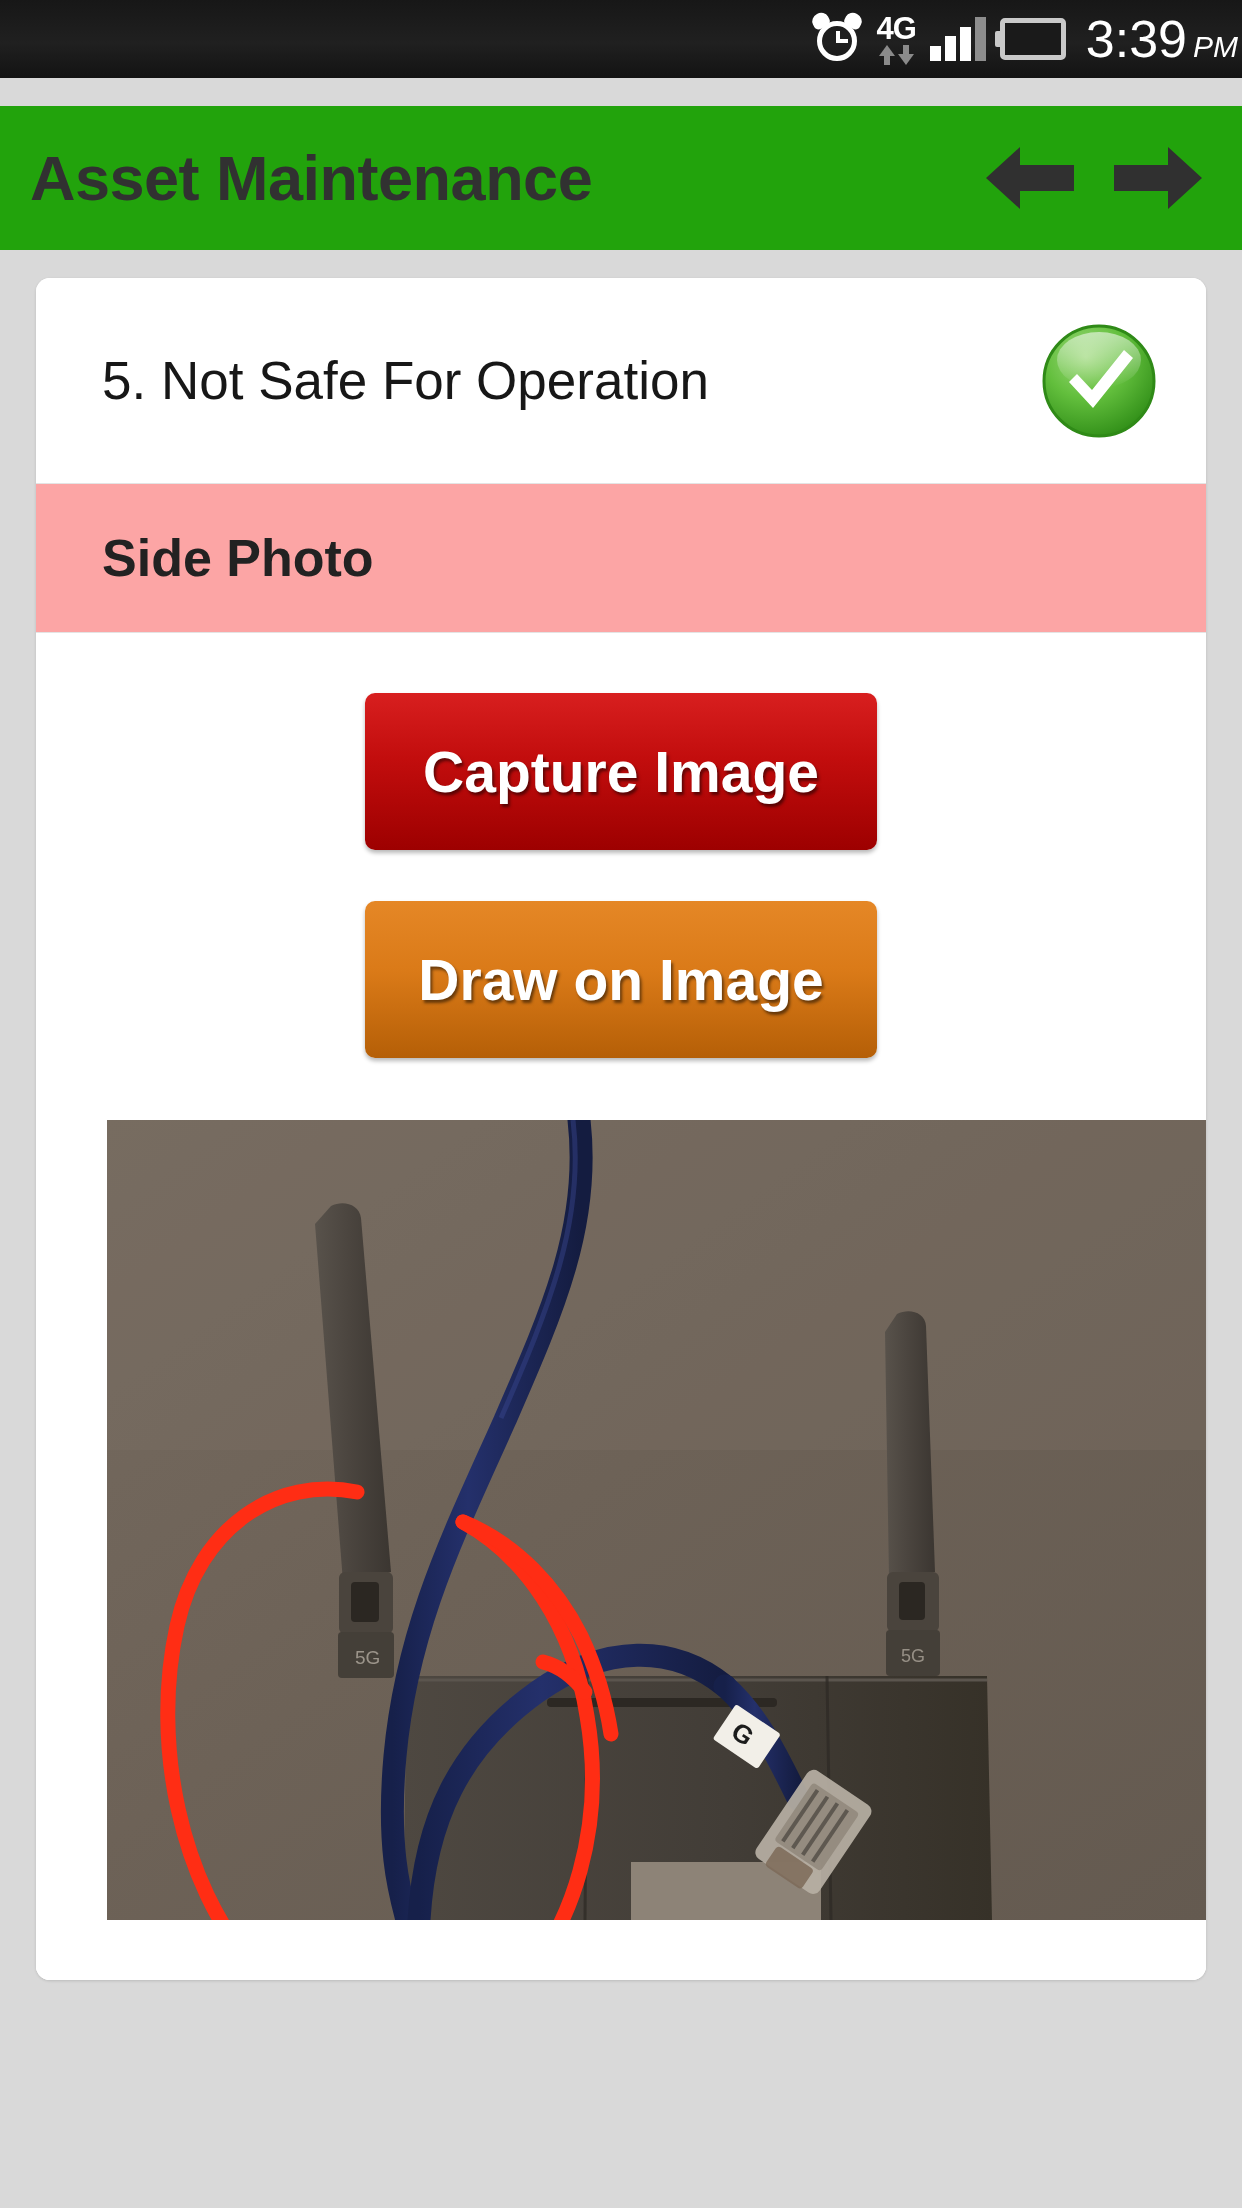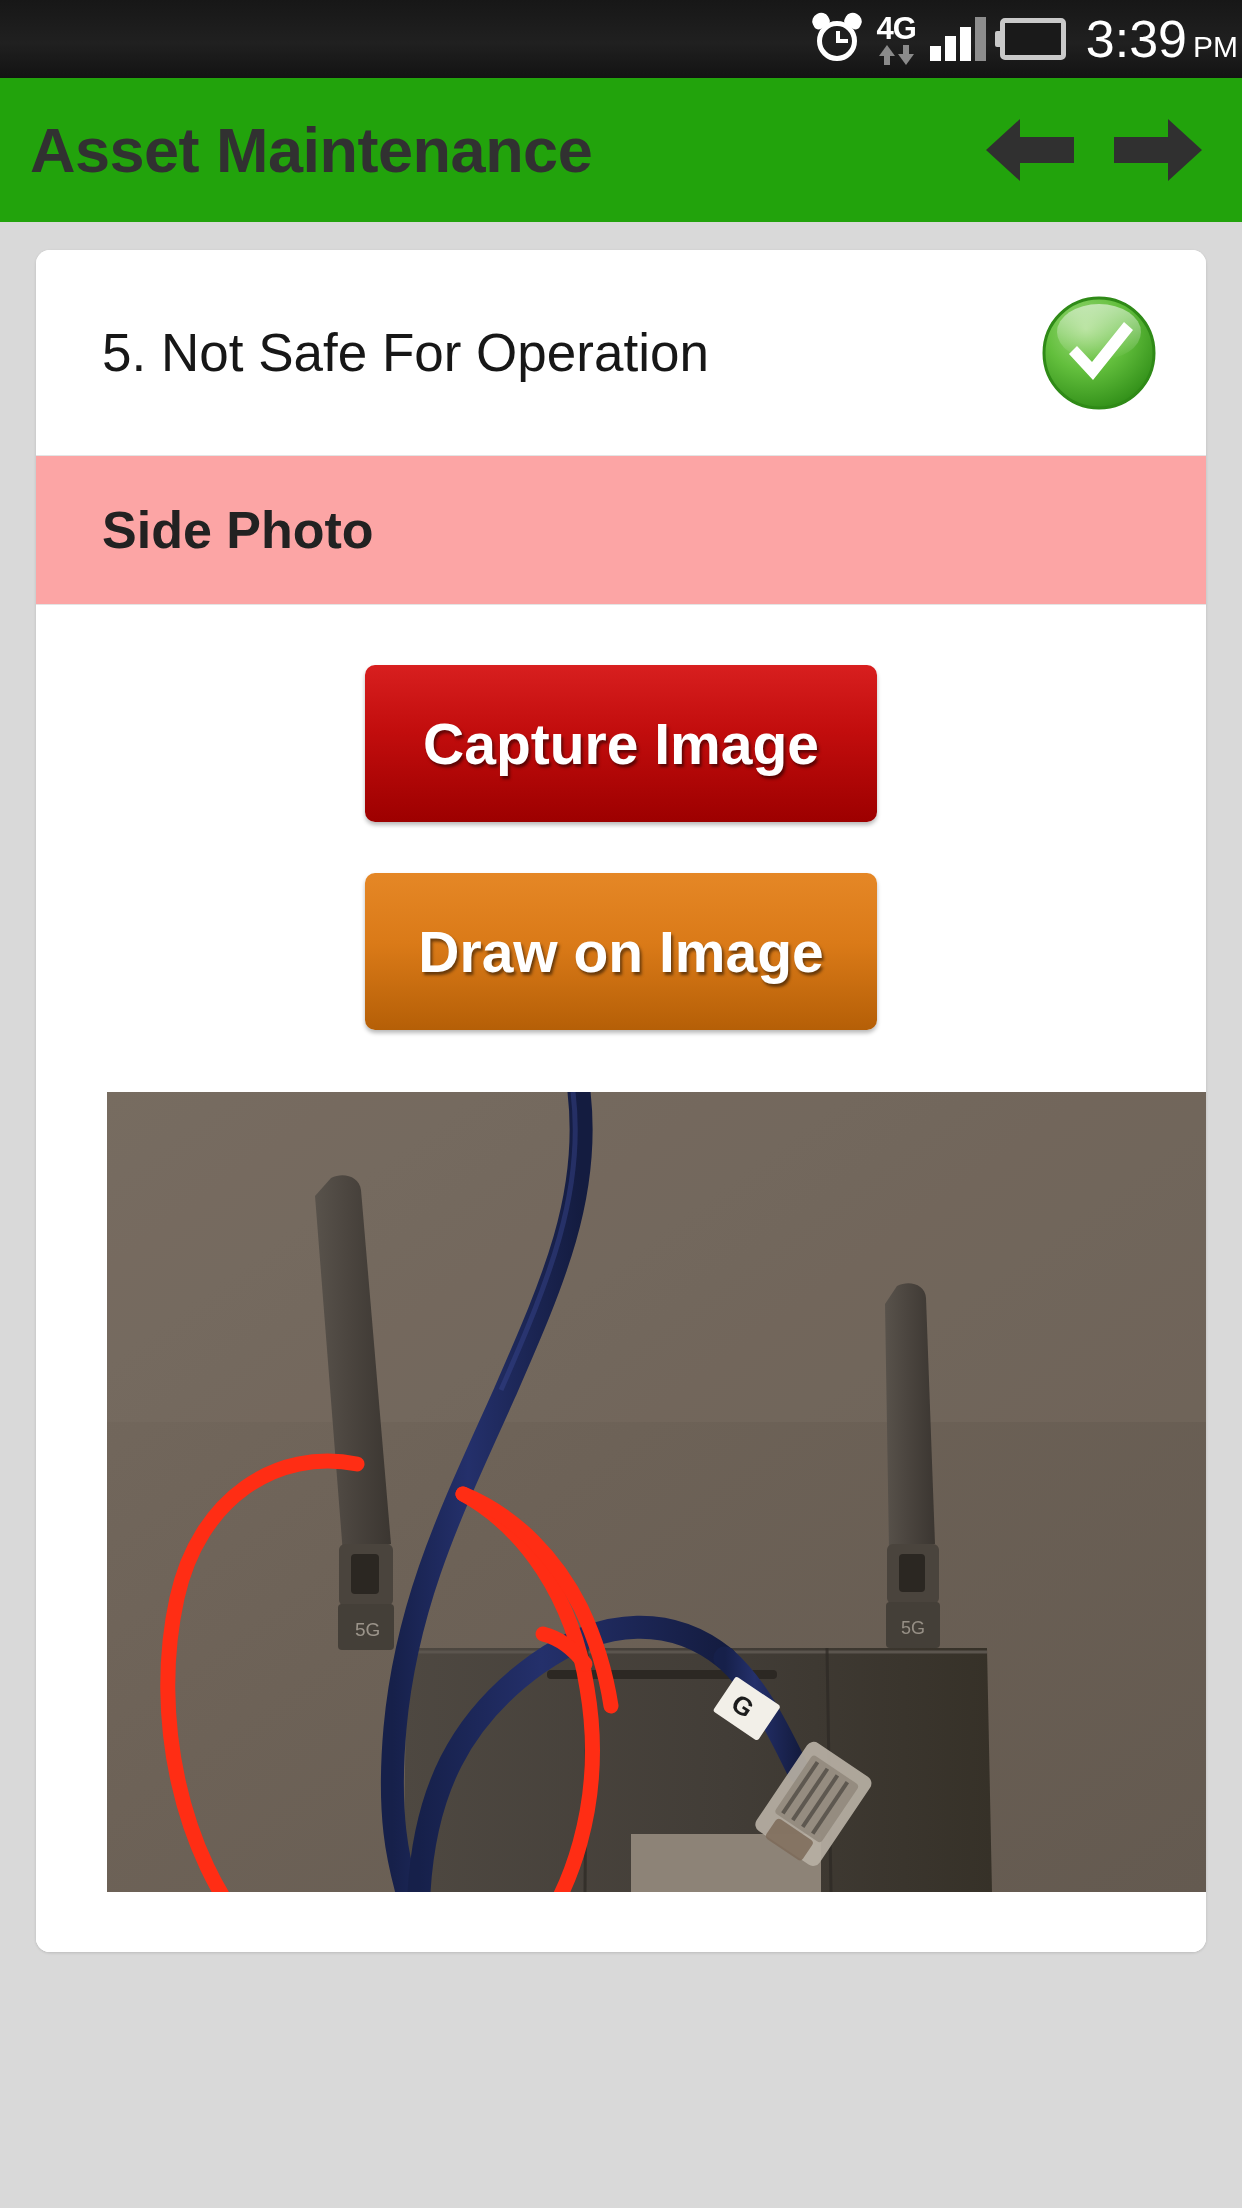--- a/index.html
+++ b/index.html
@@ -58,27 +58,28 @@
     background:#1a1a1a; padding:3px;
   }
   .battery .fill{ width:100%; height:100%; background:#5fc520; }
   .battery .nub{
     position:absolute; left:-5px; top:13px; width:6px; height:16px;
     background:#c9c9c9; border-radius:2px 0 0 2px;
   }
 
   .clock{ color:#fff; display:flex; align-items:baseline; gap:6px; }
   .clock .t{ font-size:52px; line-height:52px; font-weight:400; }
-  .clock .ap{ font-size:30px; line-height:30px; font-weight:400; }
+  .clock .ap{ font-size:30px; line-height:30px; font-weight:400;font-style:italic; }
 
   
   .appbar{
     width:1242px; height:144px; background:#22a30c;
     display:flex; align-items:center; justify-content:space-between;
     padding:0 36px 0 30px;
+    margin-top:28px;
   }
   .appbar .title{
     color:#313131; font-size:63px; font-weight:bold; letter-spacing:-0.5px;
   }
   .navbtns{ display:flex; align-items:center; gap:32px; }
   .arrow-btn{ width:96px; height:70px; display:block; }
 
   
   .page{ width:1242px; height:1986px; background:#d9d9d9; padding:28px 36px 0 36px; }
   .card{

